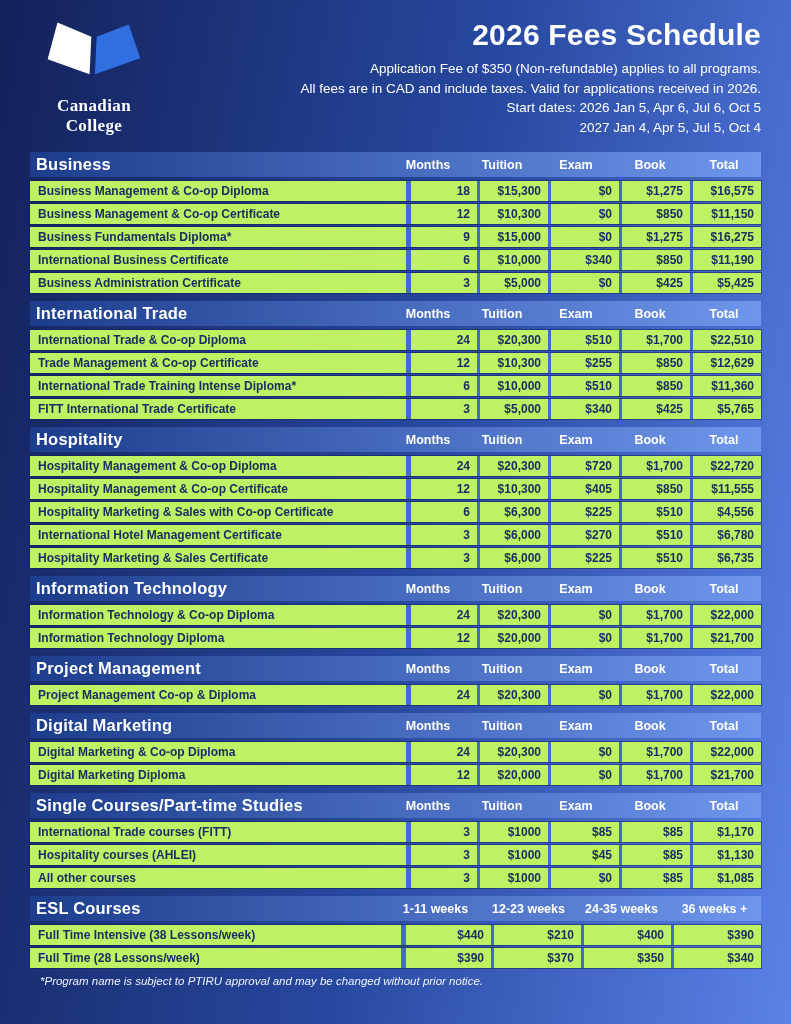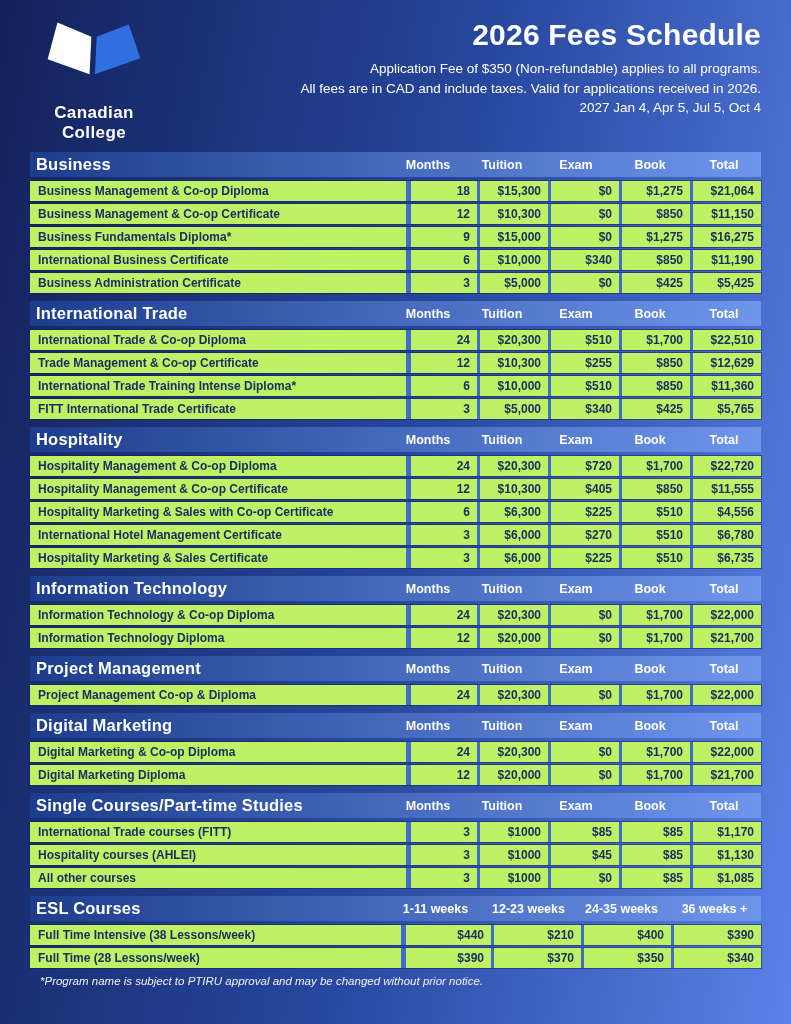--- a/index.html
+++ b/index.html
@@ -17,21 +17,21 @@
   body{
     width:791px;height:1024px;overflow:hidden;
     background:linear-gradient(100deg,var(--background-dark) 0%,var(--background-mid) 52%,var(--background-light) 100%);
     font-family:"Liberation Sans",sans-serif;
     color:#ffffff;
   }
   .page{width:791px;height:1024px;padding:14px 30px 0;}
   header{display:flex;justify-content:space-between;align-items:flex-start;height:130px;}
   .logo{width:128px;text-align:center;padding-top:4px;}
   .logo svg{width:98px;height:68px;display:block;margin:0 auto;}
-  .logo-text{font-size:17px;font-weight:bold;line-height:1.2;letter-spacing:.4px;margin-top:17px;}
+  .logo-text{font-size:17px;font-weight:bold;line-height:1.2;letter-spacing:.4px;margin-top:10px;font-family:Liberation Serif, serif;}
   .logo-text span{display:block;}
   .title-block{text-align:right;padding-top:4px;flex:1;}
   h1{margin:0 0 7px;font-size:30px;font-weight:bold;letter-spacing:.2px;}
   .subtitle div{font-size:13.5px;line-height:1.45;font-weight:400;}
 
   .band{
     display:flex;align-items:center;height:25px;margin:8px 0 4px;
     background:linear-gradient(90deg,var(--band-dark),var(--band-light));
   }
   .sec-title{flex:1;font-size:16.5px;font-weight:bold;padding-left:6px;letter-spacing:.2px;white-space:nowrap;}
@@ -66,20 +66,21 @@
       <div class="logo-text">
         <span>Canadian</span>
         <span>College</span>
       </div>
     </div>
     <div class="title-block">
       <h1>2026 Fees Schedule</h1>
       <div class="subtitle">
           <div>Application Fee of $350 (Non-refundable) applies to all programs.</div>
           <div>All fees are in CAD and include taxes. Valid for applications received in 2026.</div>
+          <div>Start dates: 2026 Jan 5, Apr 6, Jul 6, Oct 5</div>
           <div>2027 Jan 4, Apr 5, Jul 5, Oct 4</div>
         </div>
     </div>
   </header>
 
   <main>
   <section class="section">
     <div class="band">
       <div class="sec-title">Business</div>
       <div class="band-cols">
@@ -90,21 +91,21 @@
             <div class="colhead">Total</div>
           </div>
     </div>
     <div class="rows">
   <div class="row">
     <div class="cell name">Business Management &amp; Co-op Diploma</div>
   <div class="cell num">18</div>
             <div class="cell num">$15,300</div>
             <div class="cell num">$0</div>
             <div class="cell num">$1,275</div>
-            <div class="cell num">$21,064</div>
+            <div class="cell num">$16,575</div>
           </div>
 
   <div class="row">
     <div class="cell name">Business Management &amp; Co-op Certificate</div>
   <div class="cell num">12</div>
             <div class="cell num">$10,300</div>
             <div class="cell num">$0</div>
             <div class="cell num">$850</div>
             <div class="cell num">$11,150</div>
           </div>

